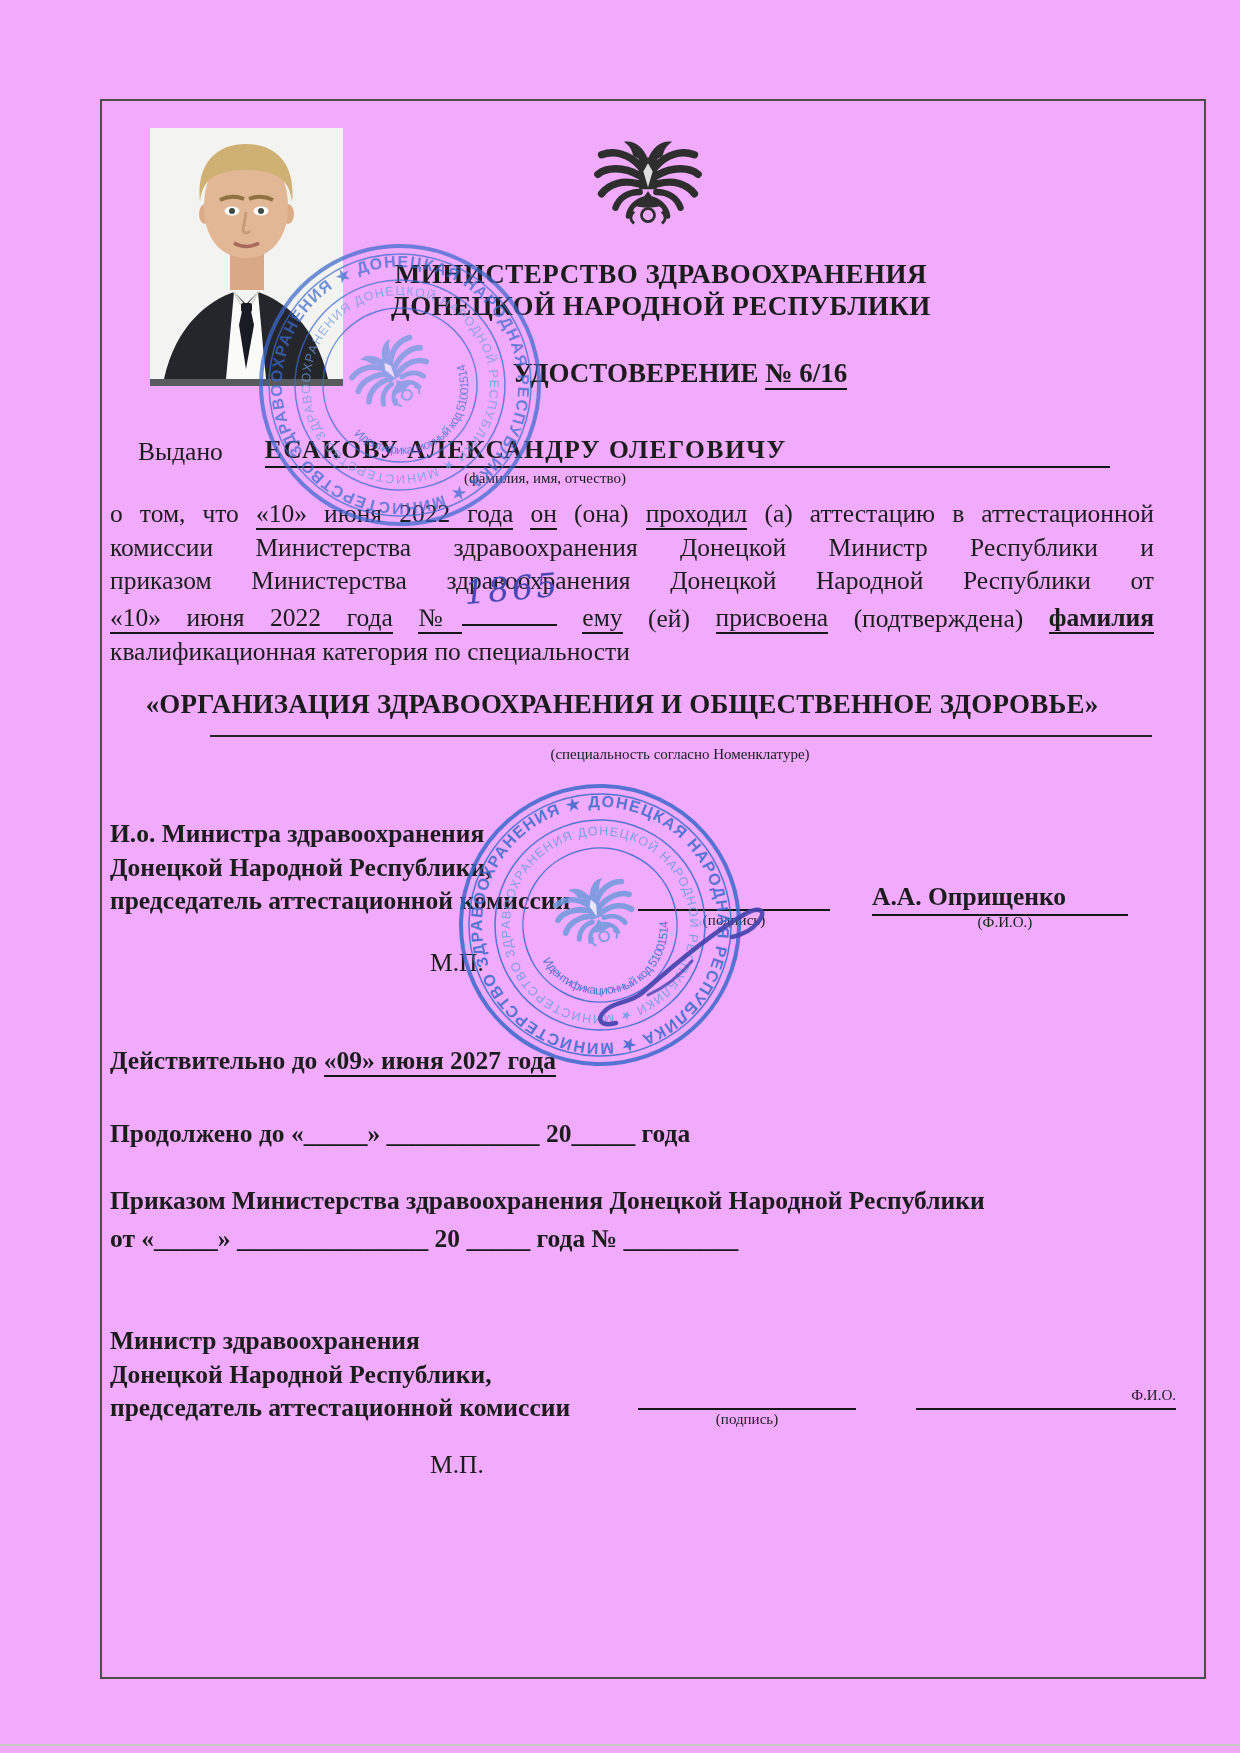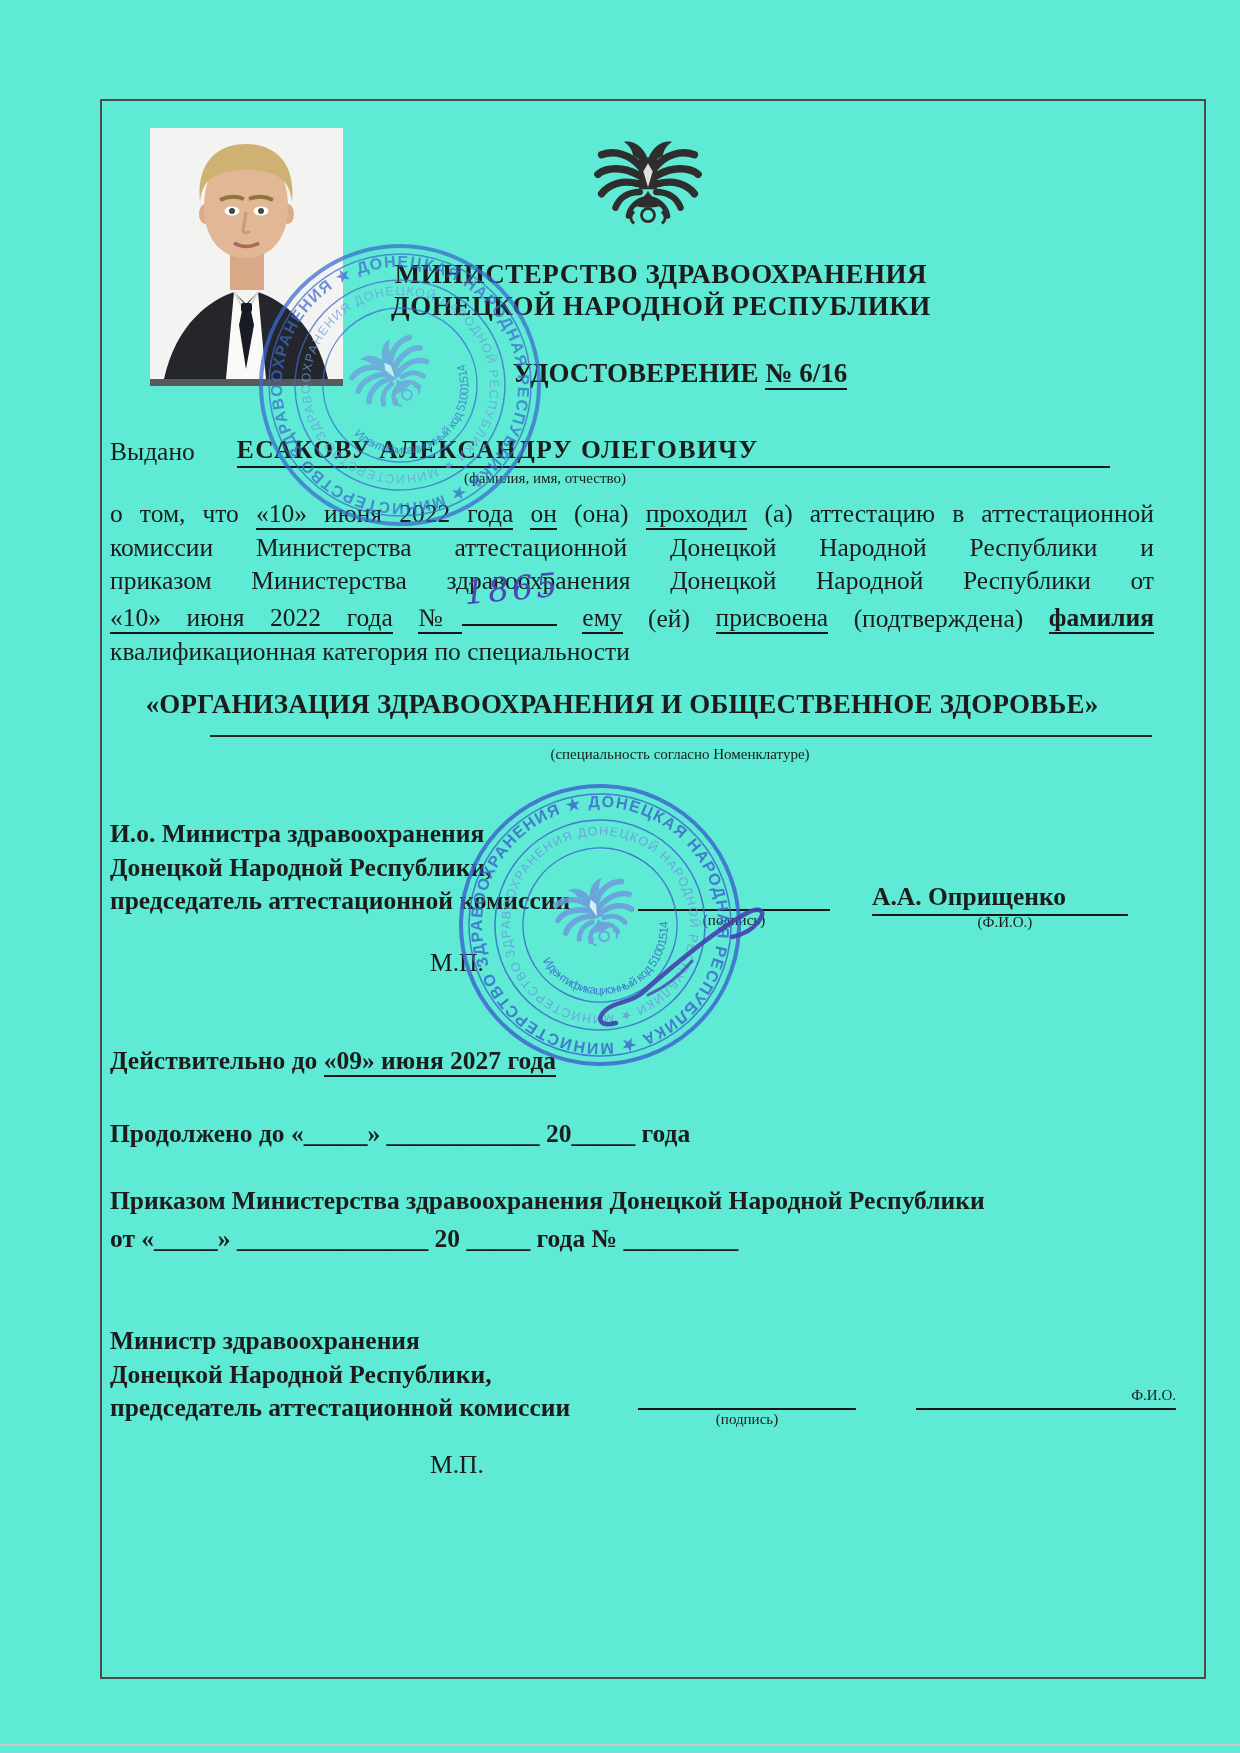--- a/index.html
+++ b/index.html
@@ -1,31 +1,31 @@
 <!DOCTYPE html>
 <html><head>
 <meta charset="utf-8">
 <style>
   html,body{margin:0;padding:0;background:#ffffff;}
-  .page{position:relative;width:1240px;height:1753px;background:#5eead4;overflow:hidden;
+  .page{position:relative;width:1240px;height:1753px;background:#f0abfc;overflow:hidden;
         font-family:"Liberation Serif",serif;color:#1c1c1c;}
   .abs{position:absolute;}
   .frame{left:100px;top:99px;width:1102px;height:1576px;border:2px solid #4c4c48;}
   .scanline{left:0;top:1744px;width:1240px;border-top:2px solid #c9c9c3;}
 
   .photo{left:150px;top:128px;width:193px;height:251px;border-bottom:7px solid #575b5e;background:#f3f4f1;}
   .emblem{left:592px;top:126px;width:112px;height:104px;color:#2e2e2e;}
 
   .h-min{left:230px;top:258px;width:862px;text-align:center;font-weight:bold;font-size:27px;line-height:32px;letter-spacing:.5px;}
   .h-ud{left:330px;top:358px;width:700px;text-align:center;font-weight:bold;font-size:27px;}
   .u{border-bottom:2px solid #161616;}
   .b{font-weight:bold;}
 
   .issued-row{left:110px;top:434px;width:1000px;display:flex;align-items:flex-end;font-size:25.5px;line-height:32px;}
-  .issued-label{margin-right:42px;}
+  .issued-label{margin-right:42px;margin-left:28px;}
   .issued-name{font-weight:bold;letter-spacing:1.5px;border-bottom:2.5px solid #161616;white-space:nowrap;}
   .fill-line{flex:1;border-bottom:2.5px solid #161616;height:30px;}
   .name-cap{left:380px;top:470px;width:330px;text-align:center;font-size:15px;}
 
   .bodytext{left:110px;top:497px;width:1044px;font-size:25.5px;line-height:33.5px;}
   .jl{text-align:justify;text-align-last:justify;}
   .ll{text-align:left;}
   .blank{display:inline-block;border-bottom:2px solid #161616;height:1.05em;position:relative;}
   .hw{position:absolute;left:2px;top:-26px;font-size:33px;color:#4a48b6;font-style:italic;
       font-family:"DejaVu Serif",serif;letter-spacing:3px;transform:rotate(-5deg);white-space:nowrap;}
@@ -129,21 +129,21 @@
 
   <div class="abs issued-row">
     <span class="issued-label">Выдано</span>
     <span class="issued-name">ЕСАКОВУ АЛЕКСАНДРУ ОЛЕГОВИЧУ</span>
     <span class="fill-line"></span>
   </div>
   <div class="abs name-cap">(фамилия, имя, отчество)</div>
 
   <div class="abs bodytext">
     <div class="jl"><span>о том, что </span><span class="u">«10» июня 2022 года</span><span> </span><span class="u">он</span><span> (она) </span><span class="u">проходил</span><span> (а) аттестацию в аттестационной</span></div>
-    <div class="jl"><span>комиссии Министерства аттестационной Донецкой Народной Республики и</span></div>
+    <div class="jl"><span>комиссии Министерства здравоохранения Донецкой Министр Республики и</span></div>
     <div class="jl"><span>приказом Министерства здравоохранения Донецкой Народной Республики от</span></div>
     <div class="jl"><span class="u">«10» июня 2022 года</span><span> </span><span class="u">№</span><span class="blank" style="width: 95px;"><span class="hw">1865</span></span><span> </span><span class="u">ему</span><span> (ей) </span><span class="u">присвоена</span><span> (подтверждена) </span><span class="u b">фамилия</span></div>
     <div class="ll"><span>квалификационная категория по специальности</span></div>
   </div>
 
   <div class="abs spec-title">«ОРГАНИЗАЦИЯ ЗДРАВООХРАНЕНИЯ И ОБЩЕСТВЕННОЕ ЗДОРОВЬЕ»</div>
   <div class="abs spec-rule"></div>
   <div class="abs spec-cap">(специальность согласно Номенклатуре)</div>
 
   <div class="abs official">

